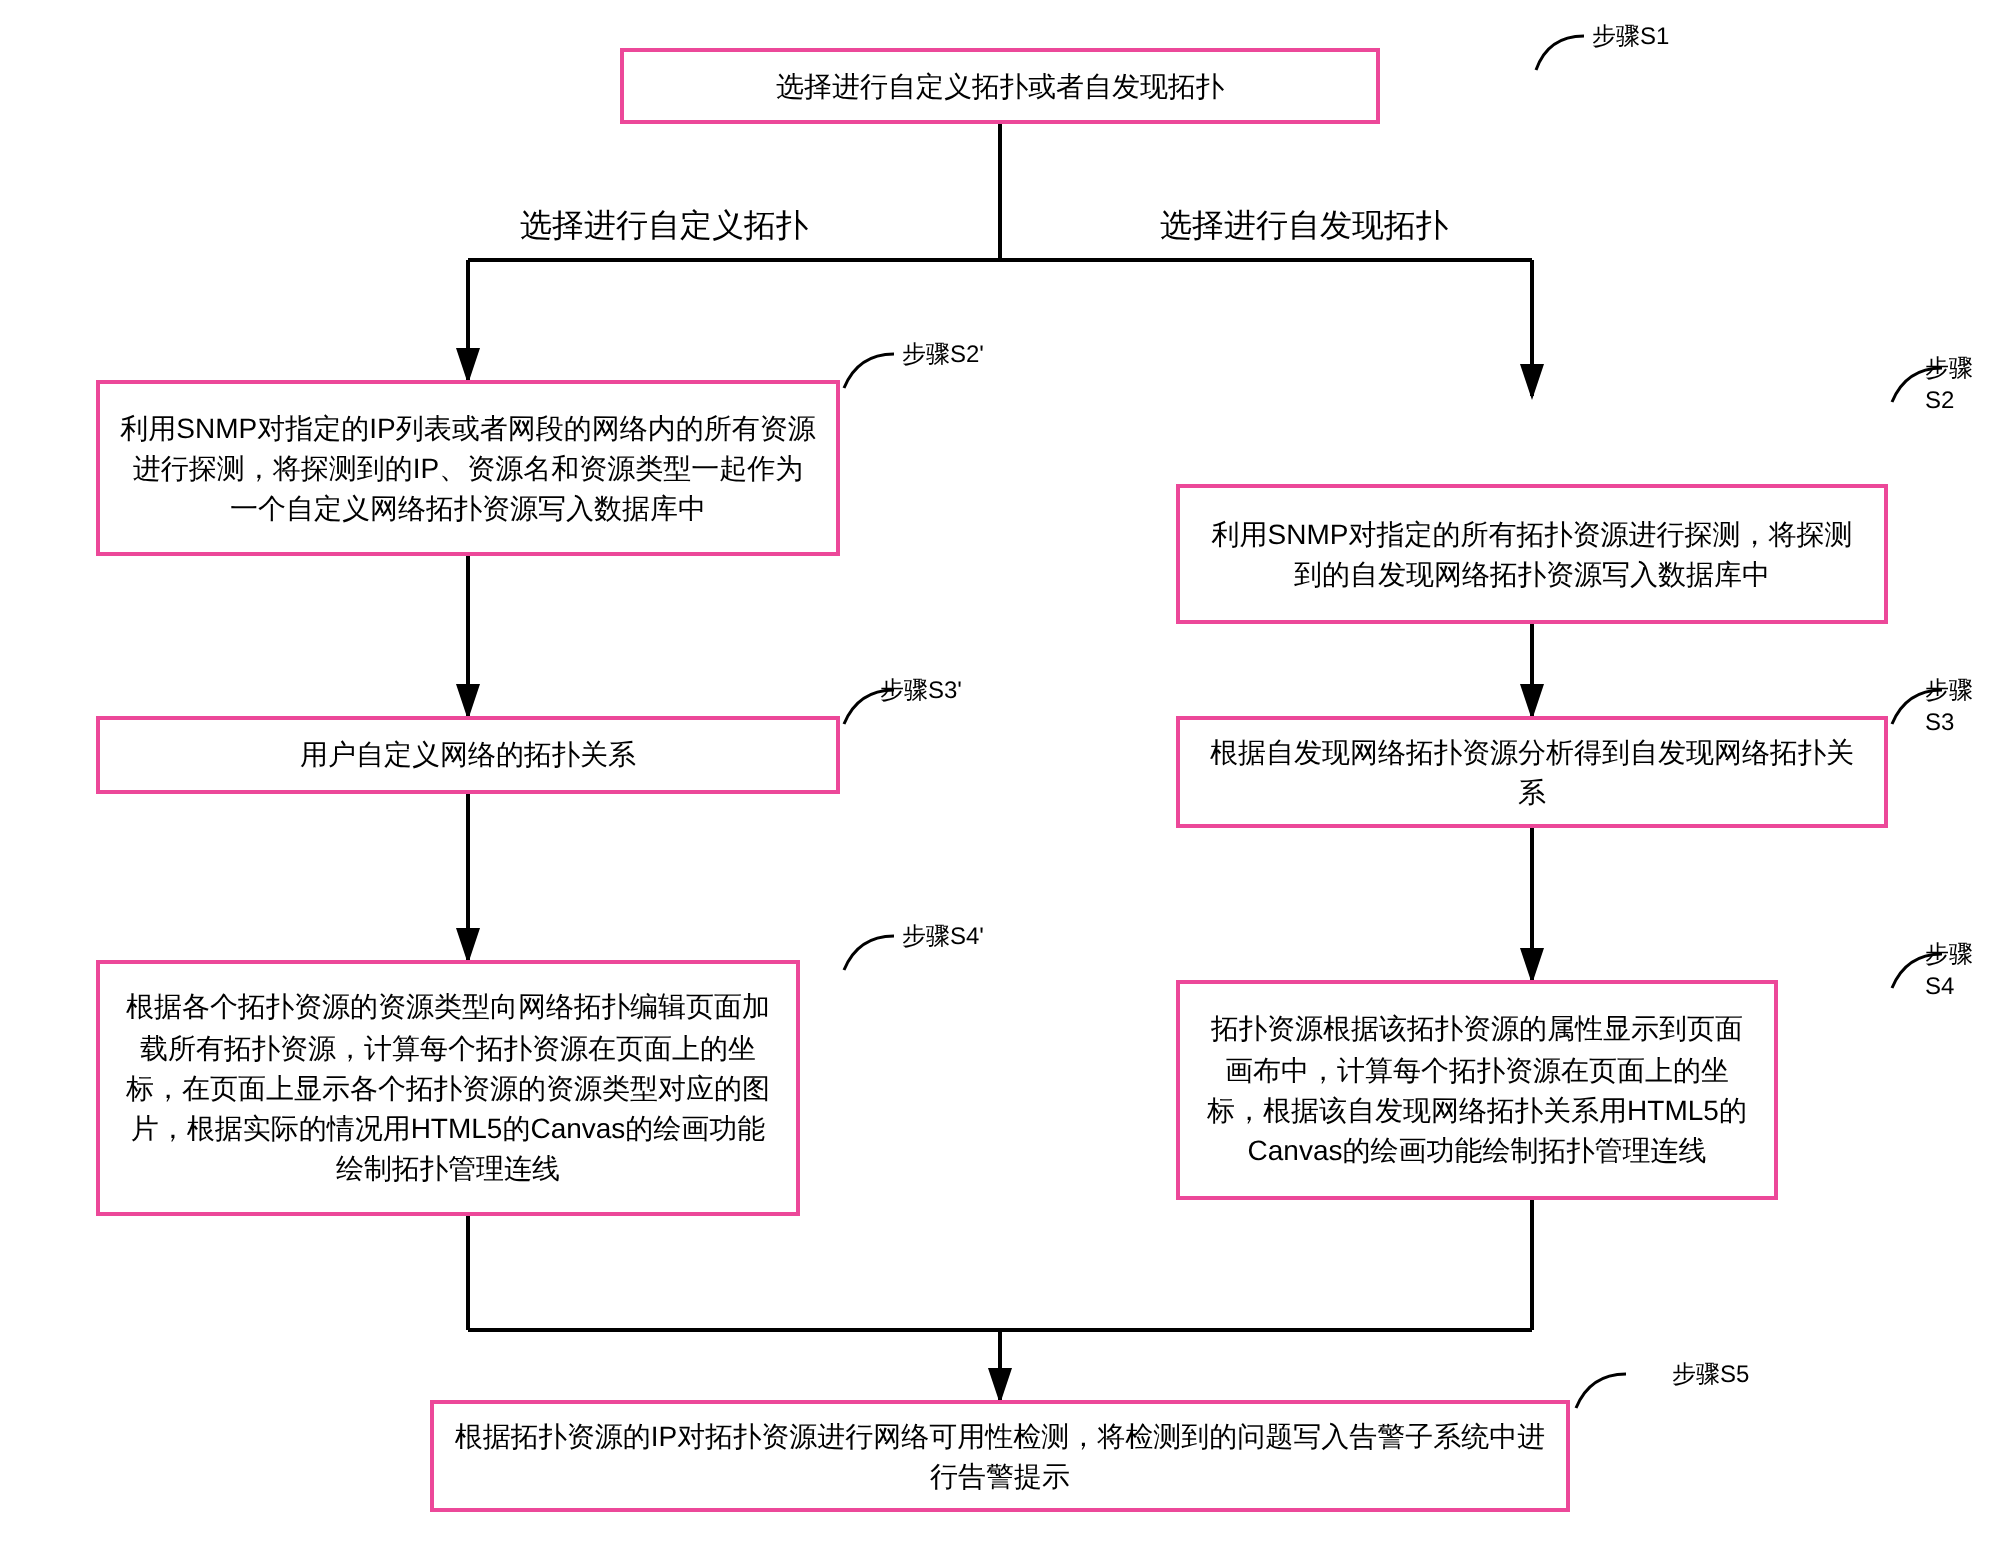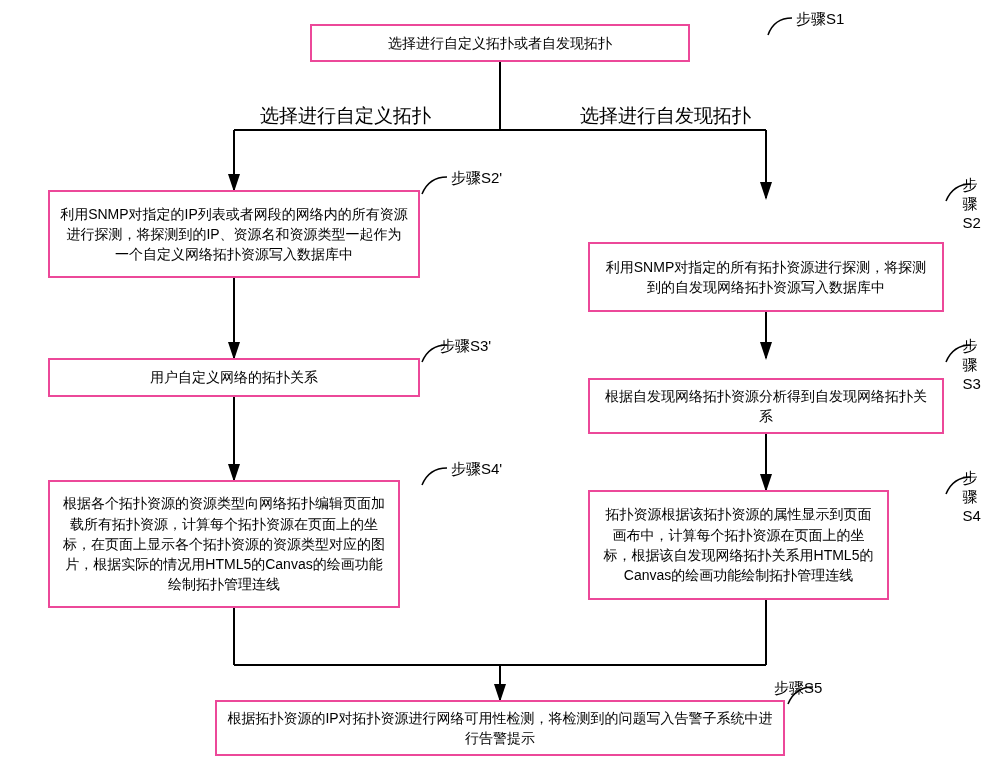--- a/index.html
+++ b/index.html
@@ -17,27 +17,27 @@
       background: #fff;
       display: flex;
       align-items: center;
       justify-content: center;
       text-align: center;
       padding: 6px 10px;
       line-height: 1.45;
     }
     .label {
       position: absolute;
-      font-size: 19px;
+      font-size: 16px;
       background: #fff;
       padding: 0 2px;
     }
     .step-label {
       position: absolute;
-      font-size: 15px;
+      font-size: 12px;
     }
     svg.connector {
       position: absolute;
       top: 0;
       left: 0;
       width: 1000px;
       height: 781px;
       pointer-events: none;
     }
   </style>
@@ -101,31 +101,31 @@
 <div class="box" style="left:588px; top:198px; width:356px; height:70px;margin-top:44px;">
   <span>利用SNMP对指定的所有拓扑资源进行探测，将探测到的自发现网络拓扑资源写入数据库中</span>
 </div>
 <div class="step-label" style="left:975px; top:176px; transform:translateX(-50%);">步骤S2</div>
 
 <div class="box" style="left:48px; top:358px; width:372px; height:39px;">
   <span>用户自定义网络的拓扑关系</span>
 </div>
 <div class="step-label" style="left:440px; top:337px;">步骤S3'</div>
 
-<div class="box" style="left:588px; top:358px; width:356px; height:56px;margin-top:20px;">
+<div class="box" style="left:588px; top:358px; width:356px; height:56px;">
   <span>根据自发现网络拓扑资源分析得到自发现网络拓扑关系</span>
 </div>
 <div class="step-label" style="left:975px; top:337px; transform:translateX(-50%);">步骤S3</div>
 
 <div class="box" style="left:48px; top:480px; width:352px; height:128px;">
   <span>根据各个拓扑资源的资源类型向网络拓扑编辑页面加载所有拓扑资源，计算每个拓扑资源在页面上的坐标，在页面上显示各个拓扑资源的资源类型对应的图片，根据实际的情况用HTML5的Canvas的绘画功能绘制拓扑管理连线</span>
 </div>
 <div class="step-label" style="left:451px; top:460px;">步骤S4'</div>
 
 <div class="box" style="left:588px; top:490px; width:301px; height:110px;">
   <span>拓扑资源根据该拓扑资源的属性显示到页面画布中，计算每个拓扑资源在页面上的坐标，根据该自发现网络拓扑关系用HTML5的Canvas的绘画功能绘制拓扑管理连线</span>
 </div>
 <div class="step-label" style="left:975px; top:469px; transform:translateX(-50%);">步骤S4</div>
 
 <div class="box" style="left:215px; top:700px; width:570px; height:56px;">
   <span>根据拓扑资源的IP对拓扑资源进行网络可用性检测，将检测到的问题写入告警子系统中进行告警提示</span>
 </div>
-<div class="step-label" style="left:774px; top:679px;">步骤S5</div>
+<div class="step-label" style="left:836px; top:679px;">步骤S5</div>
 
 </body></html>

